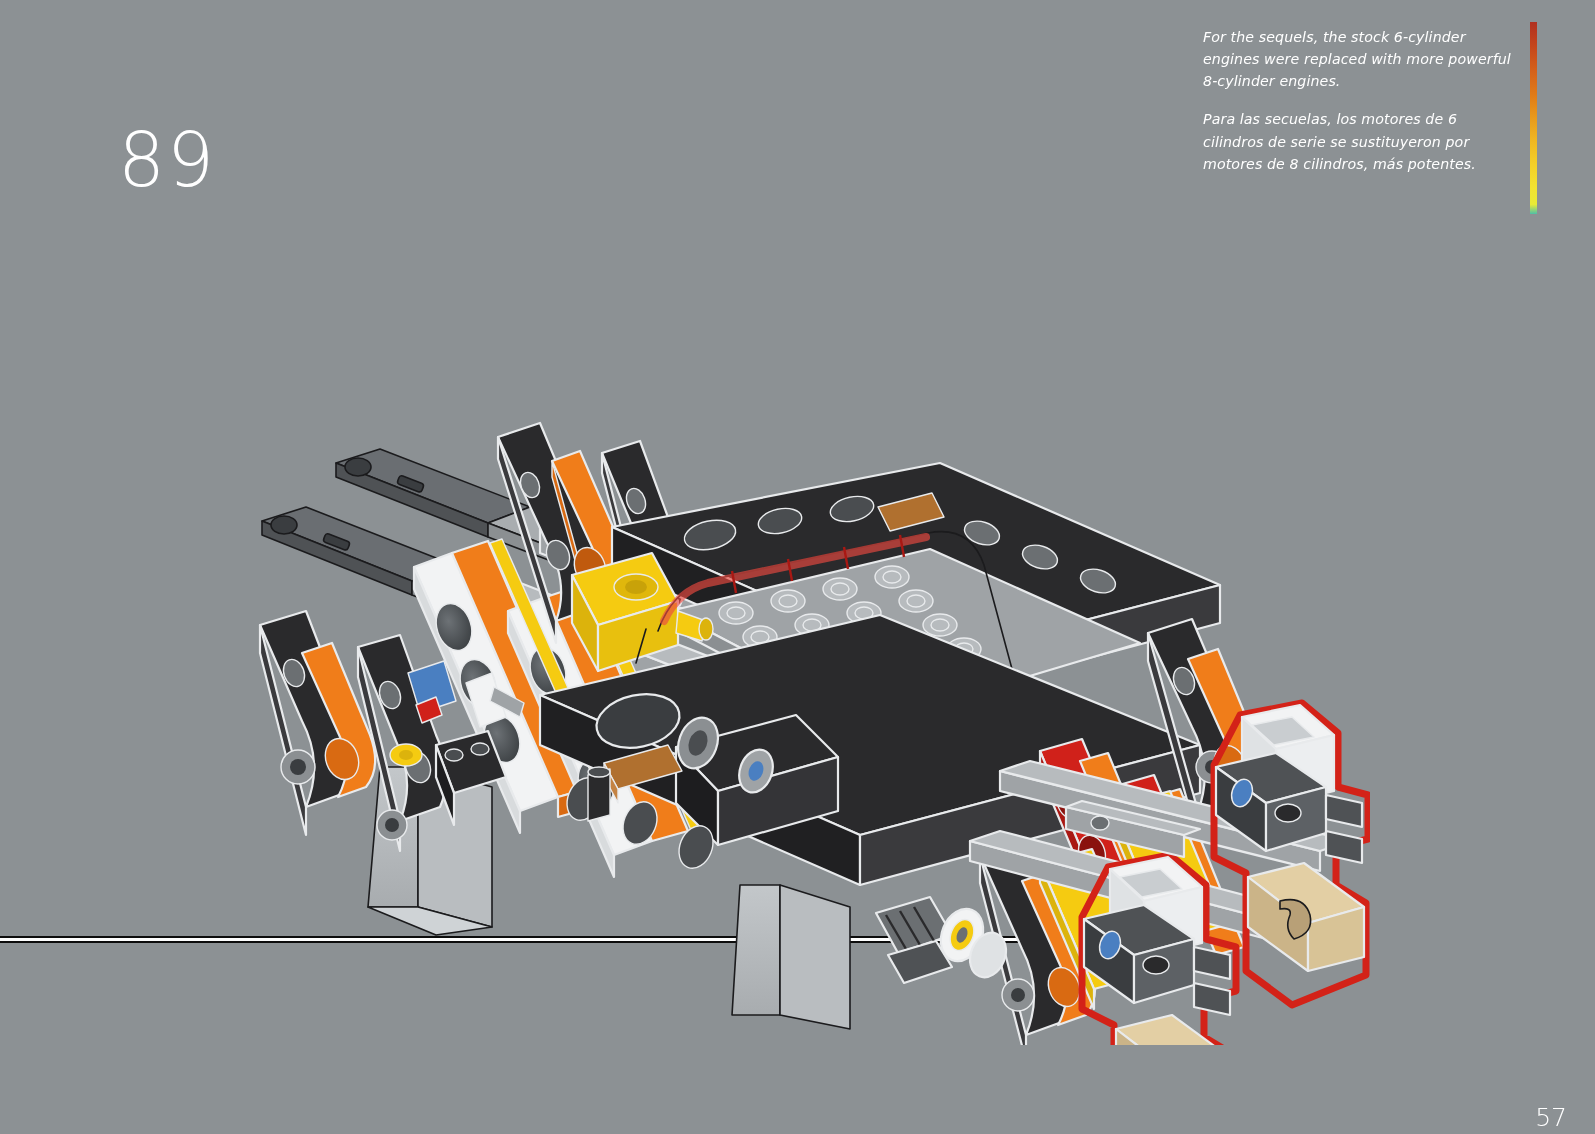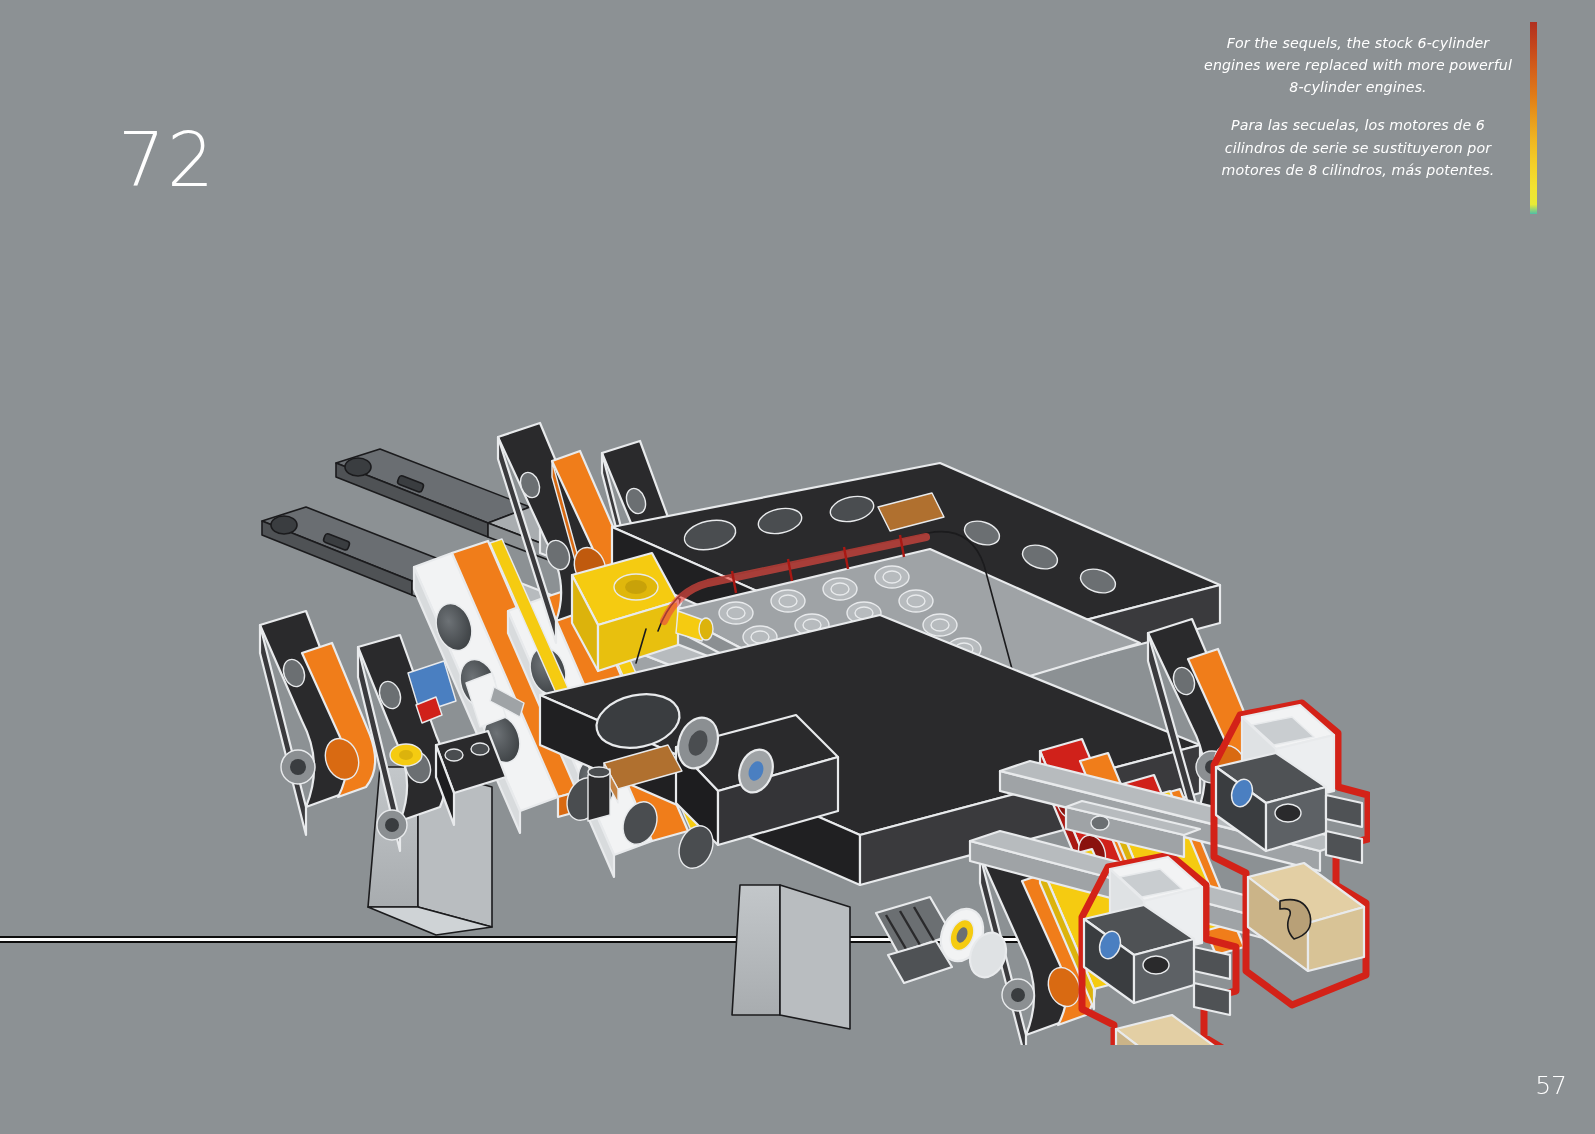--- a/index.html
+++ b/index.html
@@ -34,35 +34,35 @@
     color: #ffffff;
     letter-spacing: 2px;
     line-height: 1;
     -webkit-font-smoothing: antialiased;
   }
 
   
   .folio {
     position: absolute;
     right: 28px;
-    bottom: 36px;
+    bottom: 4px;
     font-family: "DejaVu Sans", sans-serif;
     font-size: 25px;
     font-weight: 300;
     color: #ffffff;
     line-height: 1;
   }
 
   
   .caption-block {
     position: absolute;
     right: 82px;
-    top: 32px;
+    top: 26px;
     width: 310px;
-    text-align: center;
+    text-align: left;
   }
   .caption-p {
     font-family: "DejaVu Sans", sans-serif;
     font-style: italic;
     font-size: 14.2px;
     line-height: 1.56;
     color: #ffffff;
     margin: 0 0 16px 0;
     letter-spacing: 0.1px;
   }
@@ -132,21 +132,21 @@
     width: 1130px;
     height: 630px;
   }
   .model svg { display: block; width: 100%; height: 100%; }
 </style>
 </head>
 <body>
 
 <div class="page">
 
-  <div class="step-number">72</div>
+  <div class="step-number">89</div>
 
   <div class="caption-block">
     <p class="caption-p">For the sequels, the stock 6-cylinder engines were replaced with more powerful 8-cylinder engines.</p>
     <p class="caption-p">Para las secuelas, los motores de 6 cilindros de serie se sustituyeron por motores de 8 cilindros, más potentes.</p>
   </div>
 
   <div class="accent-bar"></div>
 
   <div class="pointer-line"></div>
   <div class="pointer-head"></div>

